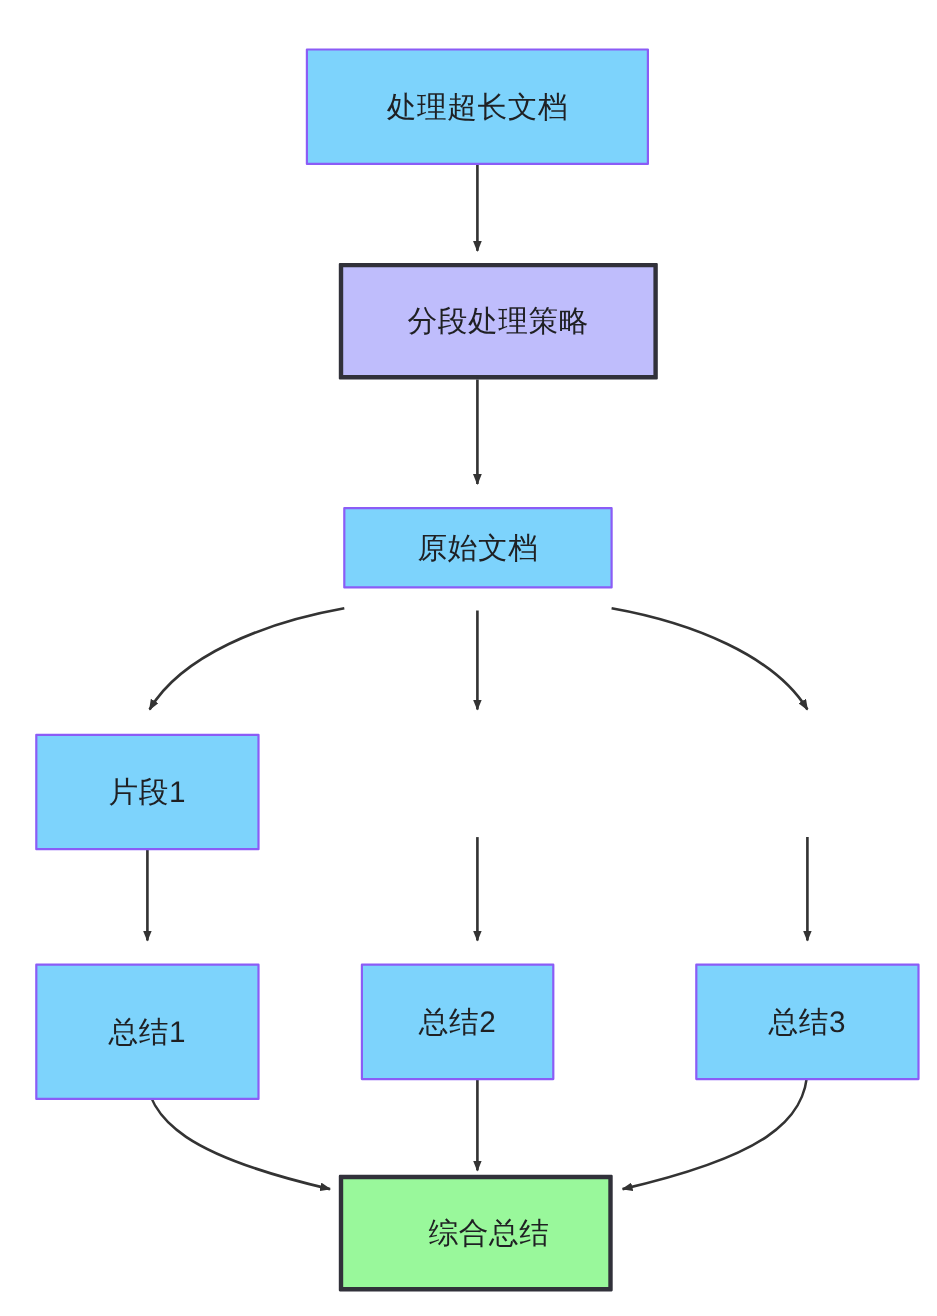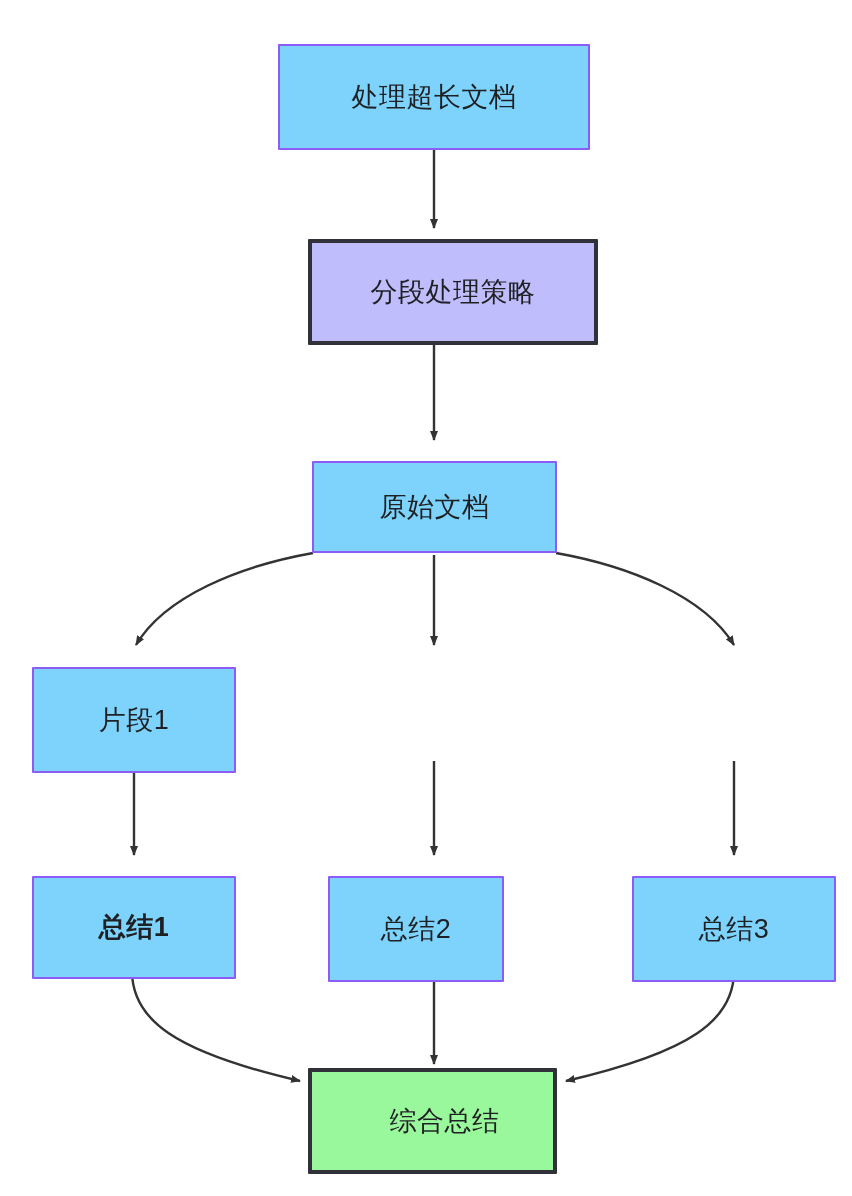--- a/index.html
+++ b/index.html
@@ -95,31 +95,31 @@
   </svg>
 
   <div class="node node-plain" style="left:278px; top:32px; width:312px; height:106px;">
     <span class="node-label">处理超长文档</span>
   </div>
 
   <div class="node node-strategy" style="left:272px; top:239px; width:290px; height:106px;margin-left:36px;">
     <span class="node-label">分段处理策略</span>
   </div>
 
-  <div class="node node-plain" style="left:312px; top:449px; width:245px; height:92px;">
+  <div class="node node-plain" style="left:312px; top:449px; width:245px; height:74px;">
     <span class="node-label">原始文档</span>
   </div>
 
   <div class="node node-plain" style="left:32px; top:655px; width:204px; height:106px;">
     <span class="node-label">片段1</span>
   </div>
 
 
 
-  <div class="node node-plain" style="left:32px; top:864px; width:204px; height:103px;font-weight:bold;">
+  <div class="node node-plain" style="left:32px; top:864px; width:204px; height:124px;">
     <span class="node-label">总结1</span>
   </div>
 
   <div class="node node-plain" style="left:328px; top:864px; width:176px; height:106px;">
     <span class="node-label">总结2</span>
   </div>
 
   <div class="node node-plain" style="left:632px; top:864px; width:204px; height:106px;">
     <span class="node-label">总结3</span>
   </div>

